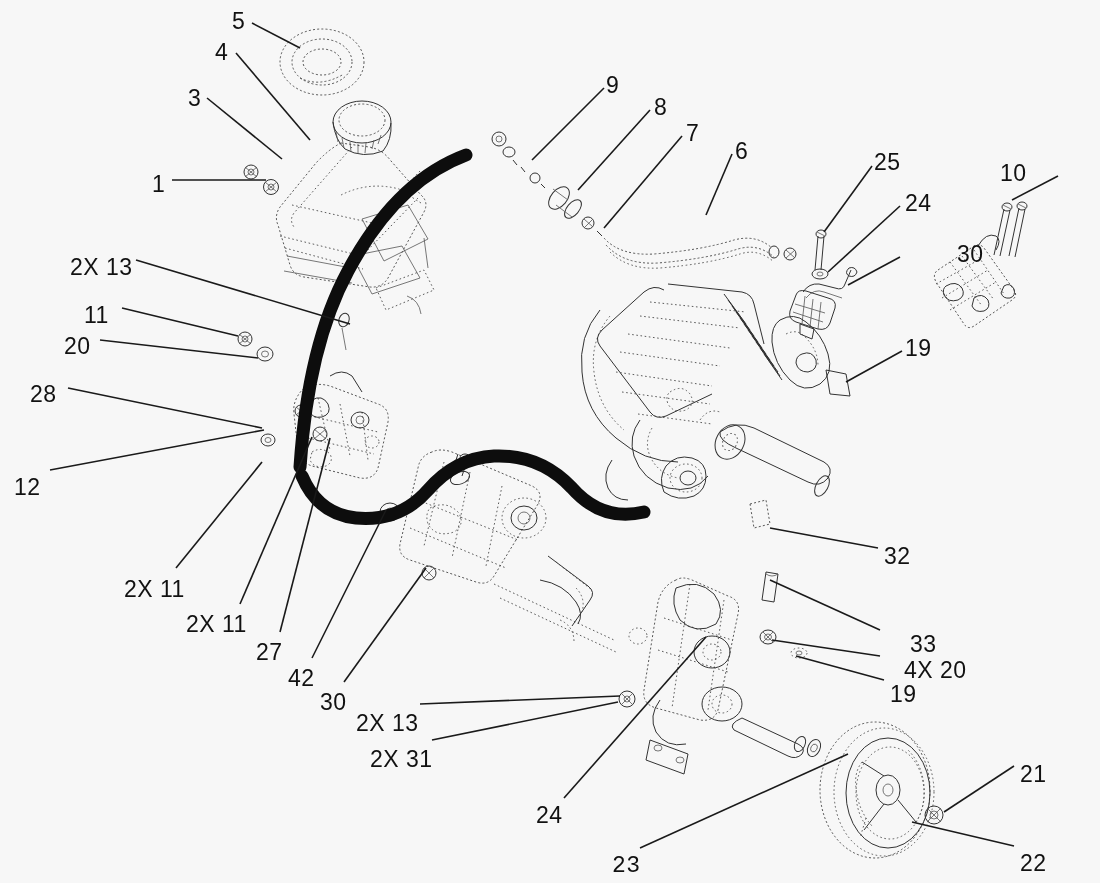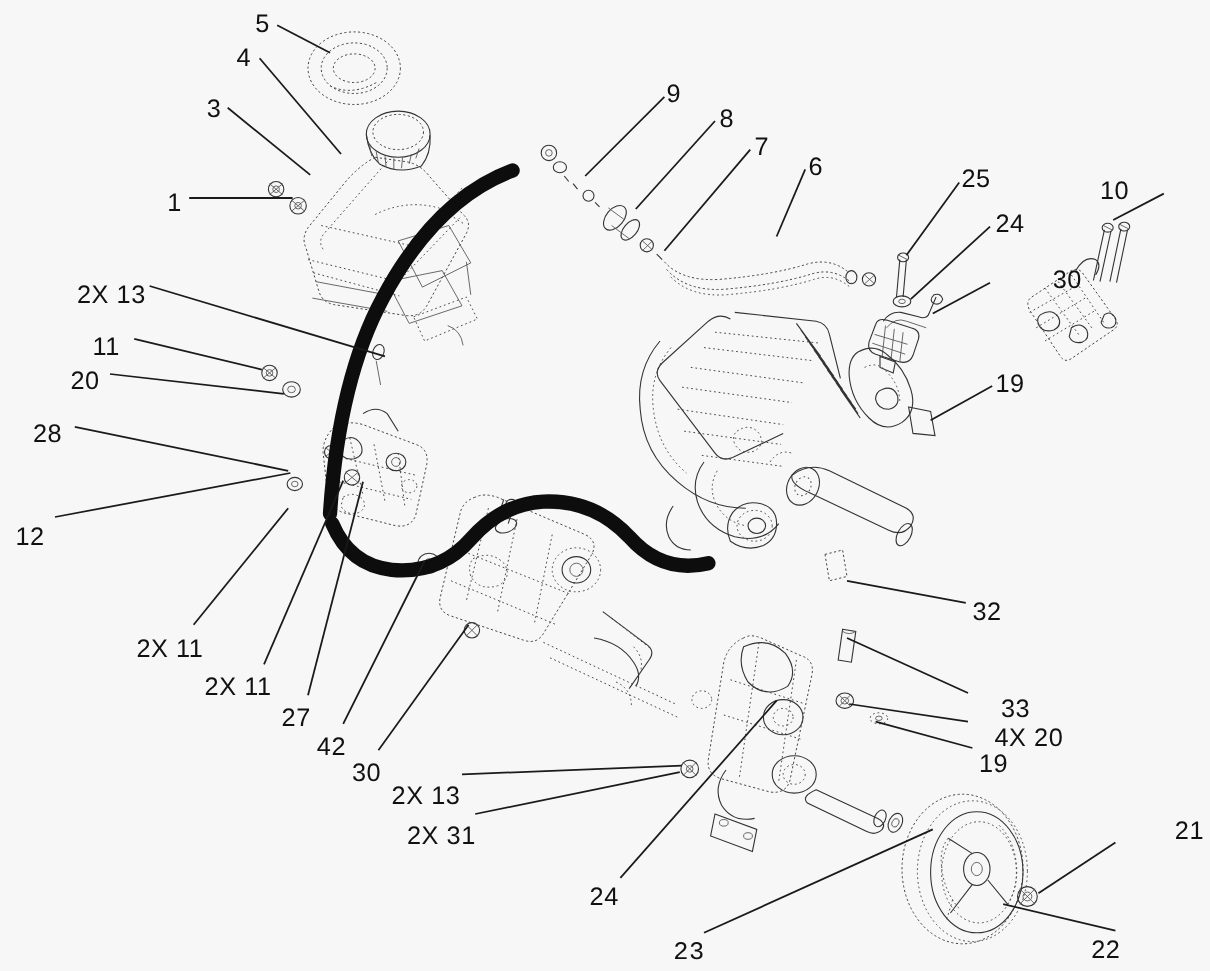--- a/index.html
+++ b/index.html
@@ -403,16 +403,16 @@
   <div class="callout" style="left:288px;top:667px;">42</div>
   <div class="callout" style="left:320px;top:691px;">30</div>
   <div class="callout" style="left:356px;top:712px;">2X 13</div>
   <div class="callout" style="left:370px;top:748px;">2X 31</div>
   <div class="callout" style="left:536px;top:804px;">24</div>
   <div class="callout" style="left:612px;top:855px;font-family:Liberation Mono, monospace;">23</div>
   <div class="callout" style="left:884px;top:545px;">32</div>
   <div class="callout" style="left:888px;top:633px;margin-left:22px;">33</div>
   <div class="callout" style="left:888px;top:659px;margin-left:16px;">4X 20</div>
   <div class="callout" style="left:890px;top:683px;">19</div>
-  <div class="callout" style="left:1020px;top:744px;margin-left:48px;">21</div>
-  <div class="callout" style="left:992px;top:852px;">22</div>
+  <div class="callout" style="left:1020px;top:763px;">21</div>
+  <div class="callout" style="left:1020px;top:852px;">22</div>
 
 </div>
 
 </body></html>

